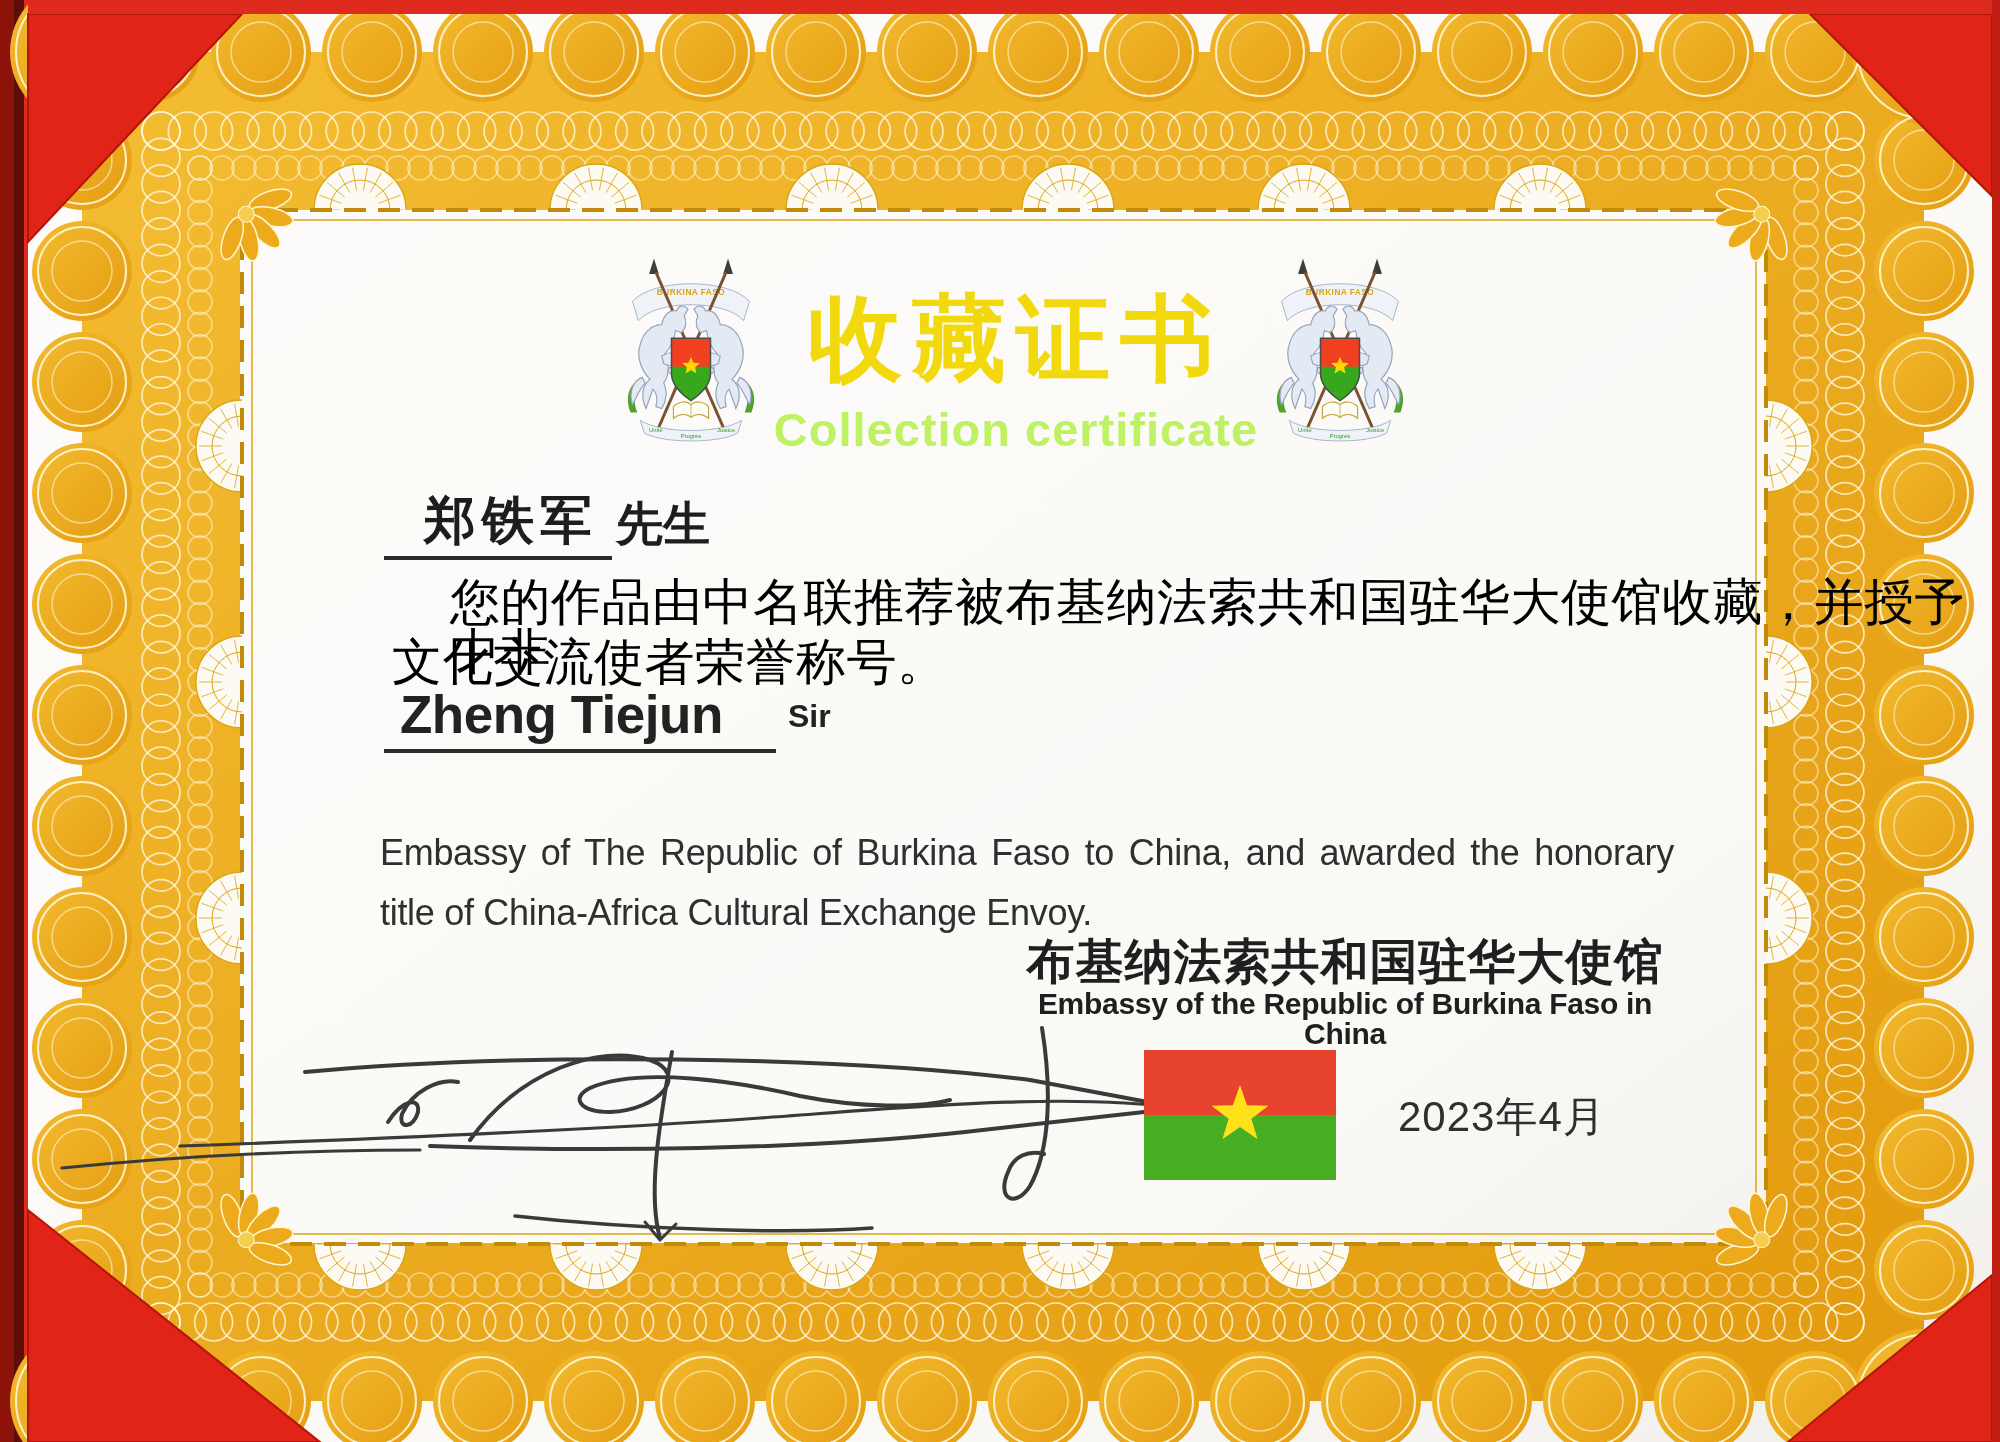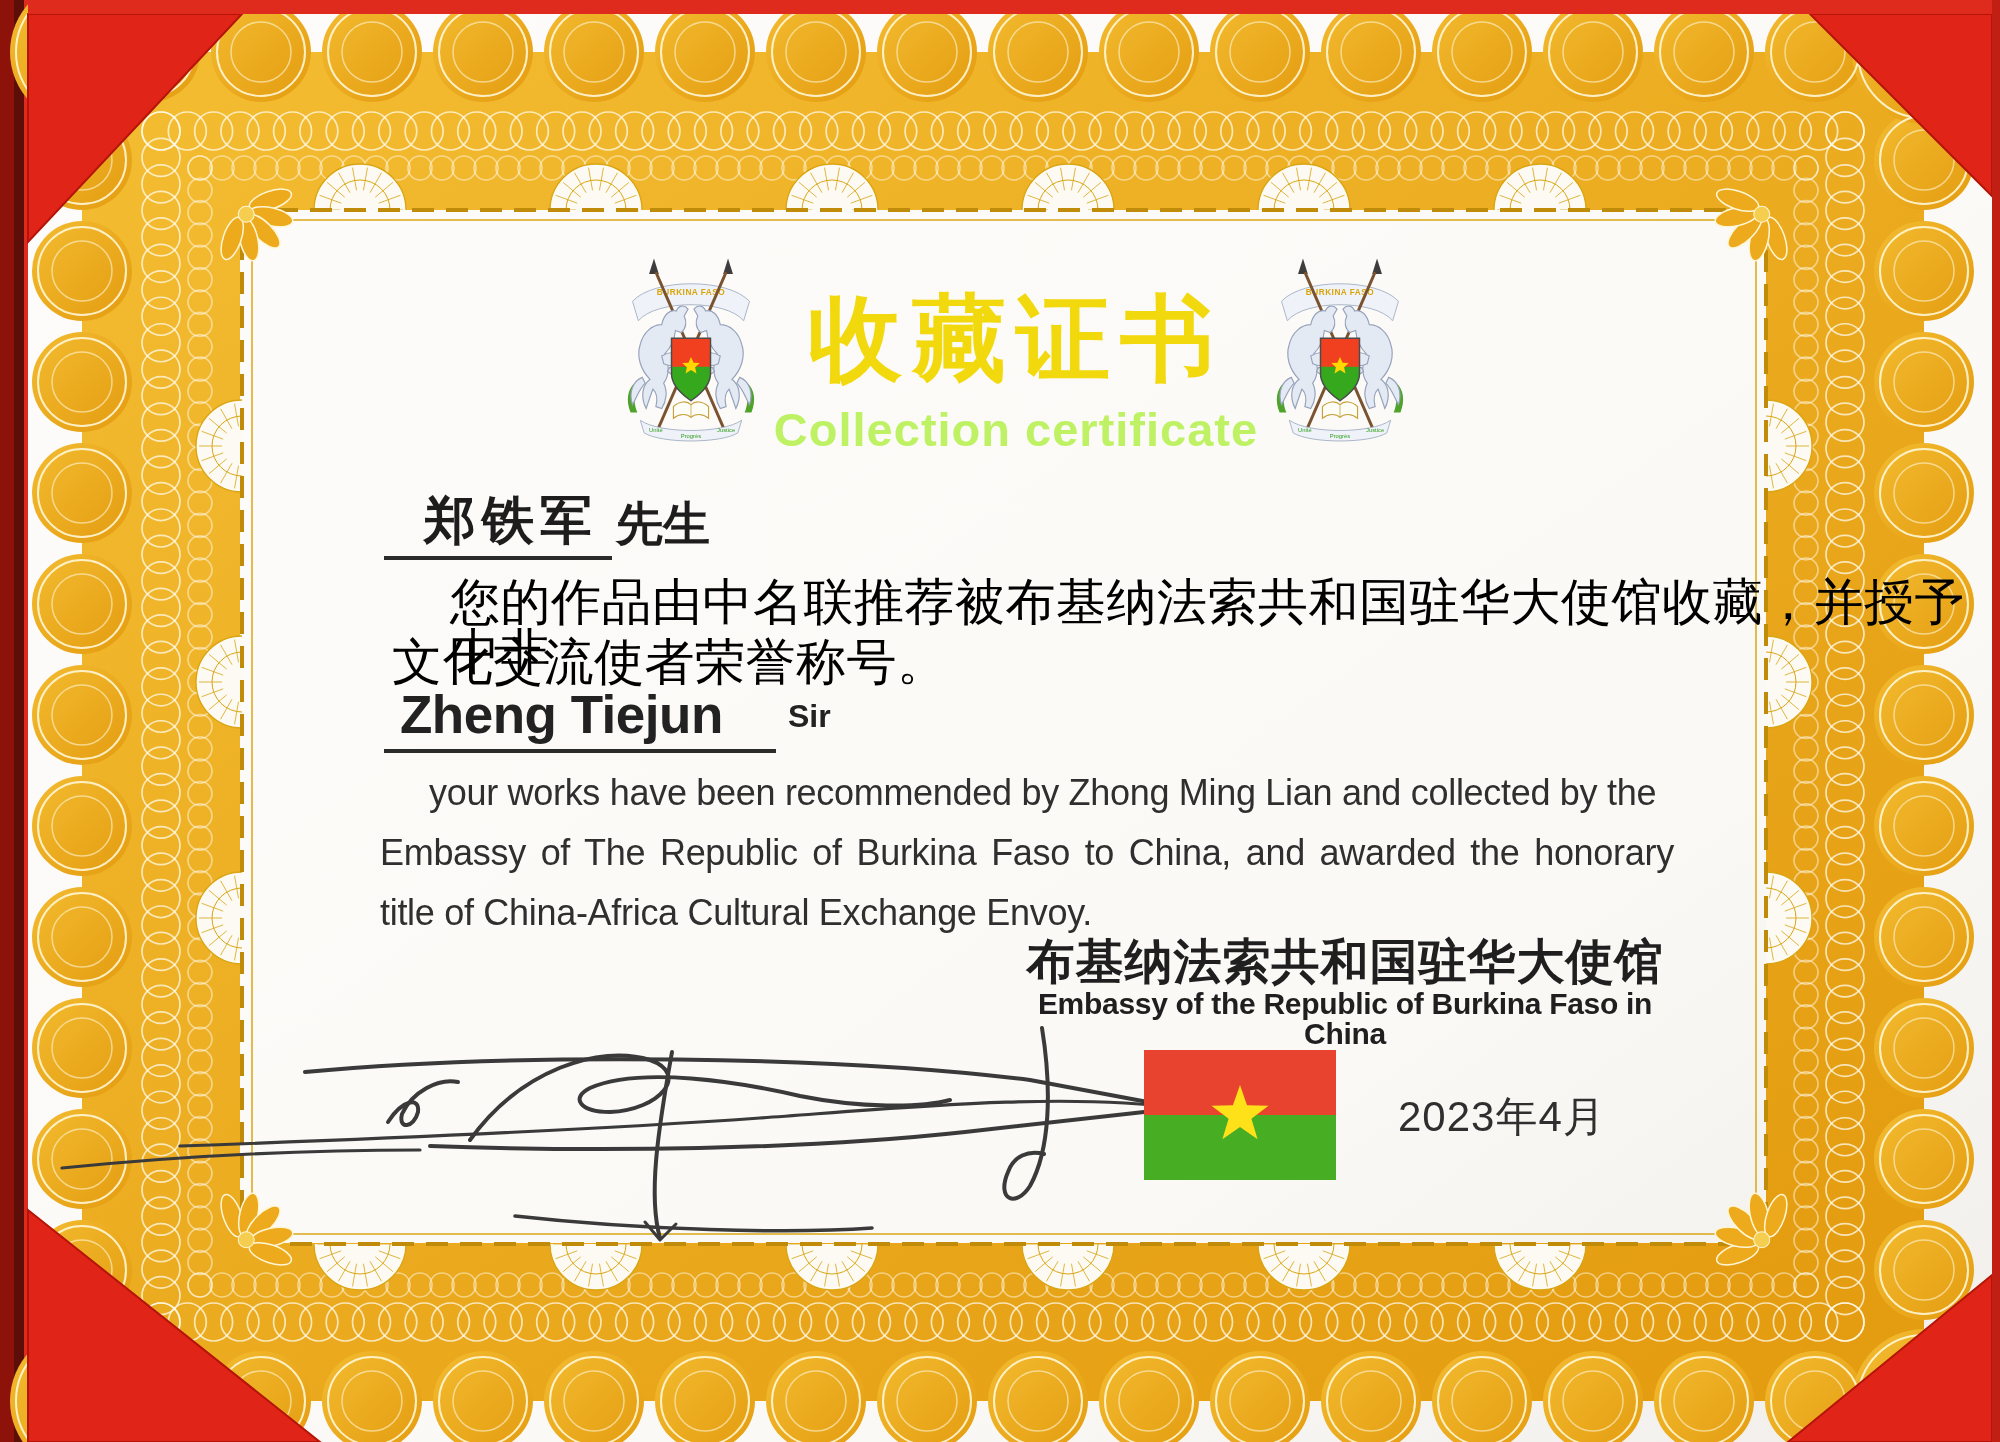--- a/index.html
+++ b/index.html
@@ -1198,21 +1198,20 @@
   <div class="abs honorific-cn">先生</div>
   <div class="abs rule rule-cn"></div>
 
   <div class="abs zh-body zh-line1">您的作品由中名联推荐被布基纳法索共和国驻华大使馆收藏，并授予中非</div>
   <div class="abs zh-body zh-line2">文化交流使者荣誉称号。</div>
 
   <div class="abs name-en">Zheng Tiejun</div>
   <div class="abs honorific-en">Sir</div>
   <div class="abs rule rule-en"></div>
 
-  <div class="abs en-body en-line1">your works have been recommended by Zhong Ming Lian and collected by the</div>
   <div class="abs en-body en-line2">Embassy of The Republic of Burkina Faso to China, and awarded the honorary</div>
   <div class="abs en-body en-line3">title of China-Africa Cultural Exchange Envoy.</div>
 
   <div class="abs issuer">
     <div class="issuer-cn">布基纳法索共和国驻华大使馆</div>
     <div class="issuer-en">Embassy of the Republic of Burkina Faso in China</div>
   </div>
 
 
   <svg class="layer" viewBox="0 0 2000 1442" style="pointer-events:none">

